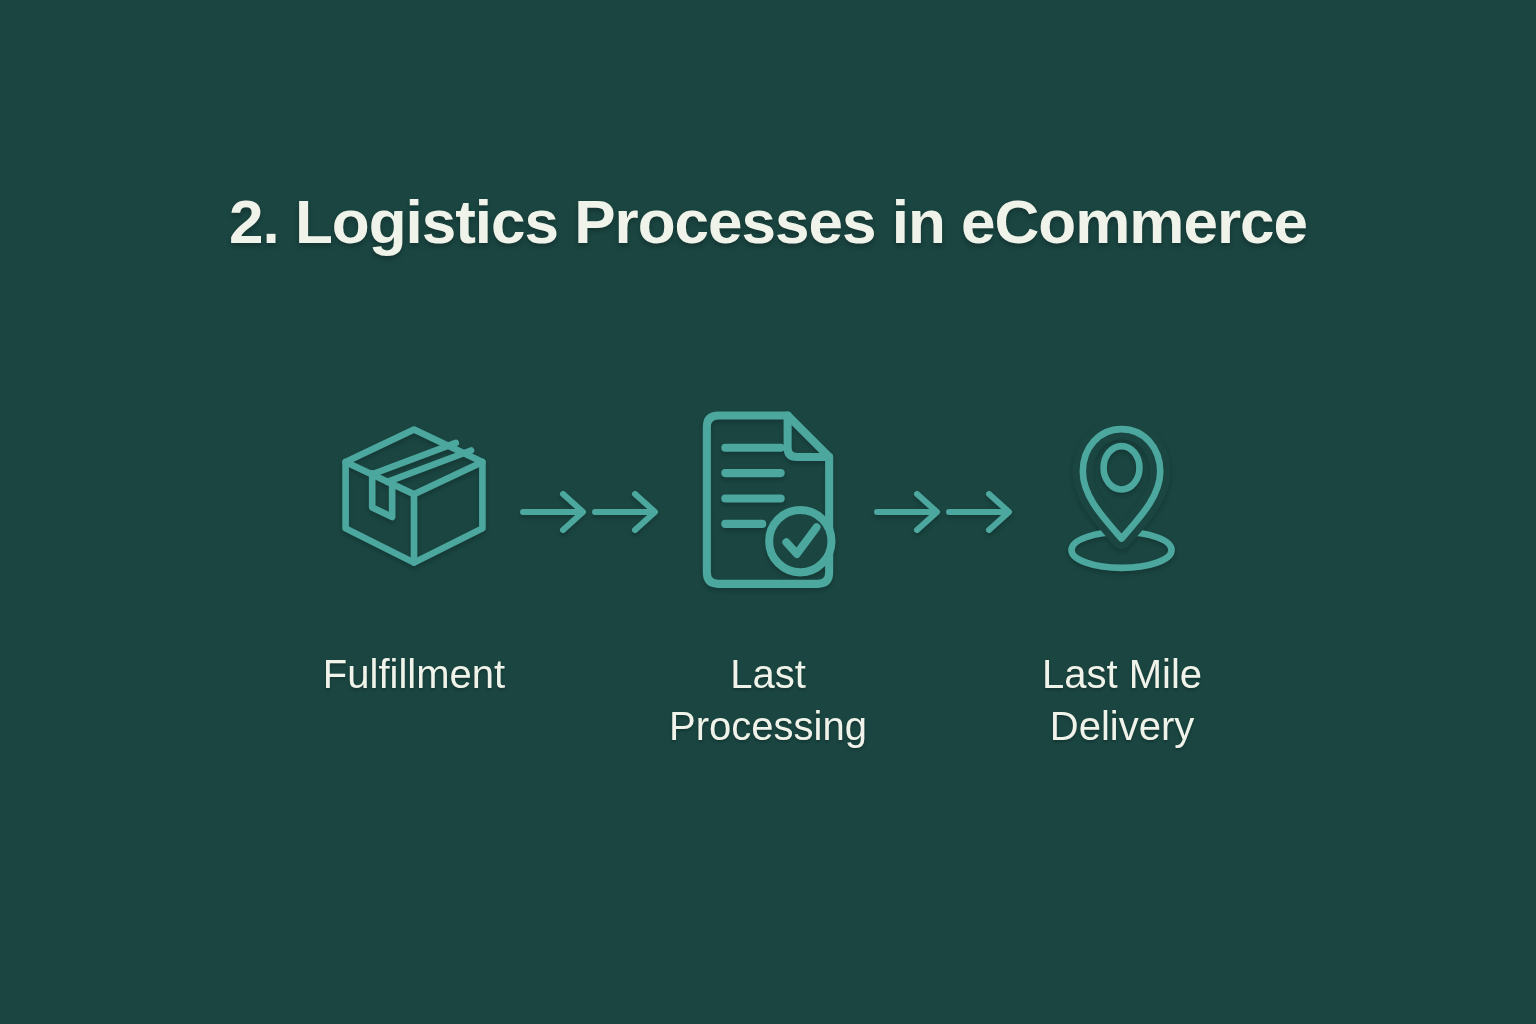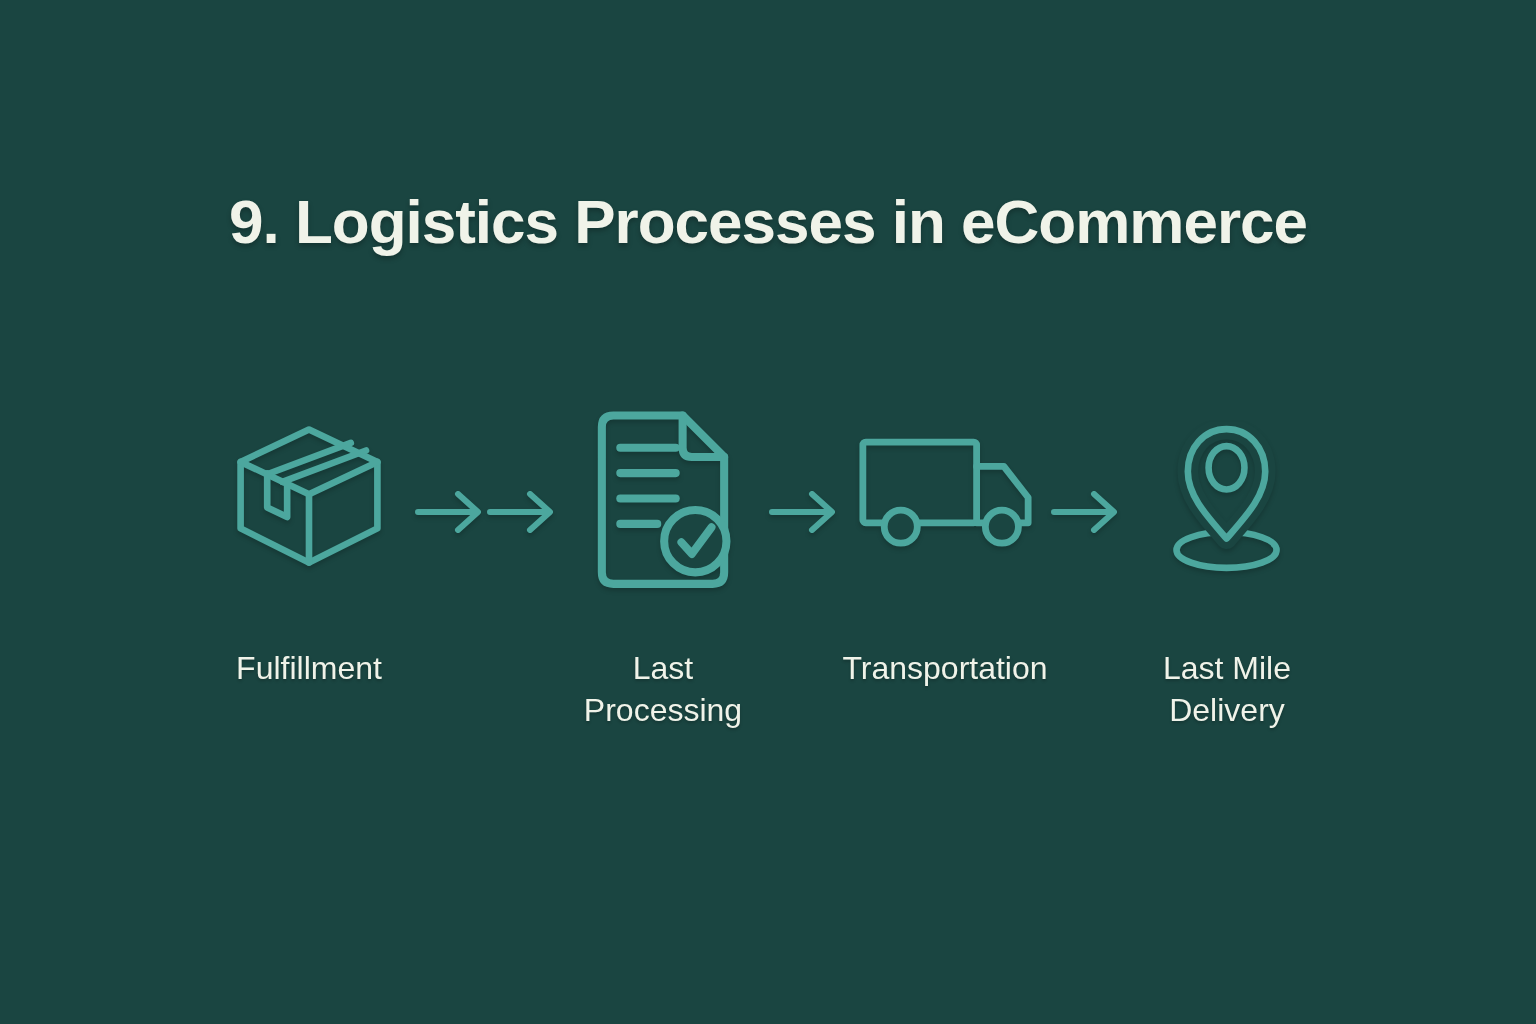--- a/index.html
+++ b/index.html
@@ -54,37 +54,37 @@
   .arrow {
     width: 72px;
     margin-top: 86px;
     flex: none;
     color: var(--icon);
     filter: drop-shadow(0 3px 2px rgba(0,0,0,0.18));
   }
   .label {
     margin: 50px -50px 0;
     text-align: center;
-    font-size: 32px;
+    font-size: 40px;
     line-height: 1.3;
     color: var(--text);
     white-space: pre-line;
     text-shadow: 0 2px 3px rgba(0,0,0,0.22);
   }
   
   .s  { fill: none; stroke: currentColor; stroke-width: 7; stroke-linecap: round; stroke-linejoin: round; }
   .sbg{ fill: var(--background); stroke: currentColor; stroke-width: 7; }
   .halo { fill: none; stroke: var(--background); stroke-width: 22; stroke-linecap: round; stroke-linejoin: round; }
 </style>
 </head>
 <body>
 
 <div>
 
-  <h1 class="slide-title">9. Logistics Processes in eCommerce</h1>
+  <h1 class="slide-title">2. Logistics Processes in eCommerce</h1>
 
   <div class="flow">
 
     <div class="step">
       <div class="icon-wrap">
         <svg width="152" height="152" viewBox="0 0 160 160">
           <path class="s" d="M80 8 L152 42 V112 L80 148 L8 112 V42 Z"></path>
           <path class="s" d="M8 42 L80 76 L152 42"></path>
           <path class="s" d="M80 76 V148"></path>
           <path class="s" d="M36 55 L124 22"></path>
@@ -124,31 +124,20 @@
       <div class="label">Last
 Processing</div>
     </div>
 
     <div class="arrow">
       <svg width="72" height="56" viewBox="0 0 72 56">
         <path class="s" style="stroke-width:6" d="M4 28 H62 M44 10 L64 28 L44 46"></path>
       </svg>
     </div>
 
-    <div class="step">
-      <div class="icon-wrap">
-        <svg width="175" height="122" viewBox="0 0 180 125">
-          <rect class="s" x="5" y="5" width="117" height="83" rx="3"></rect>
-          <path class="s" d="M122 30 H150 L175 62 V88 H122"></path>
-          <circle class="sbg" cx="44" cy="92" r="17"></circle>
-          <circle class="sbg" cx="148" cy="92" r="17"></circle>
-        </svg>
-      </div>
-      <div class="label">Transportation</div>
-    </div>
 
     <div class="arrow">
       <svg width="72" height="56" viewBox="0 0 72 56">
         <path class="s" style="stroke-width:6" d="M4 28 H62 M44 10 L64 28 L44 46"></path>
       </svg>
     </div>
 
     <div class="step">
       <div class="icon-wrap">
         <svg width="118" height="152" viewBox="0 0 125 160">

